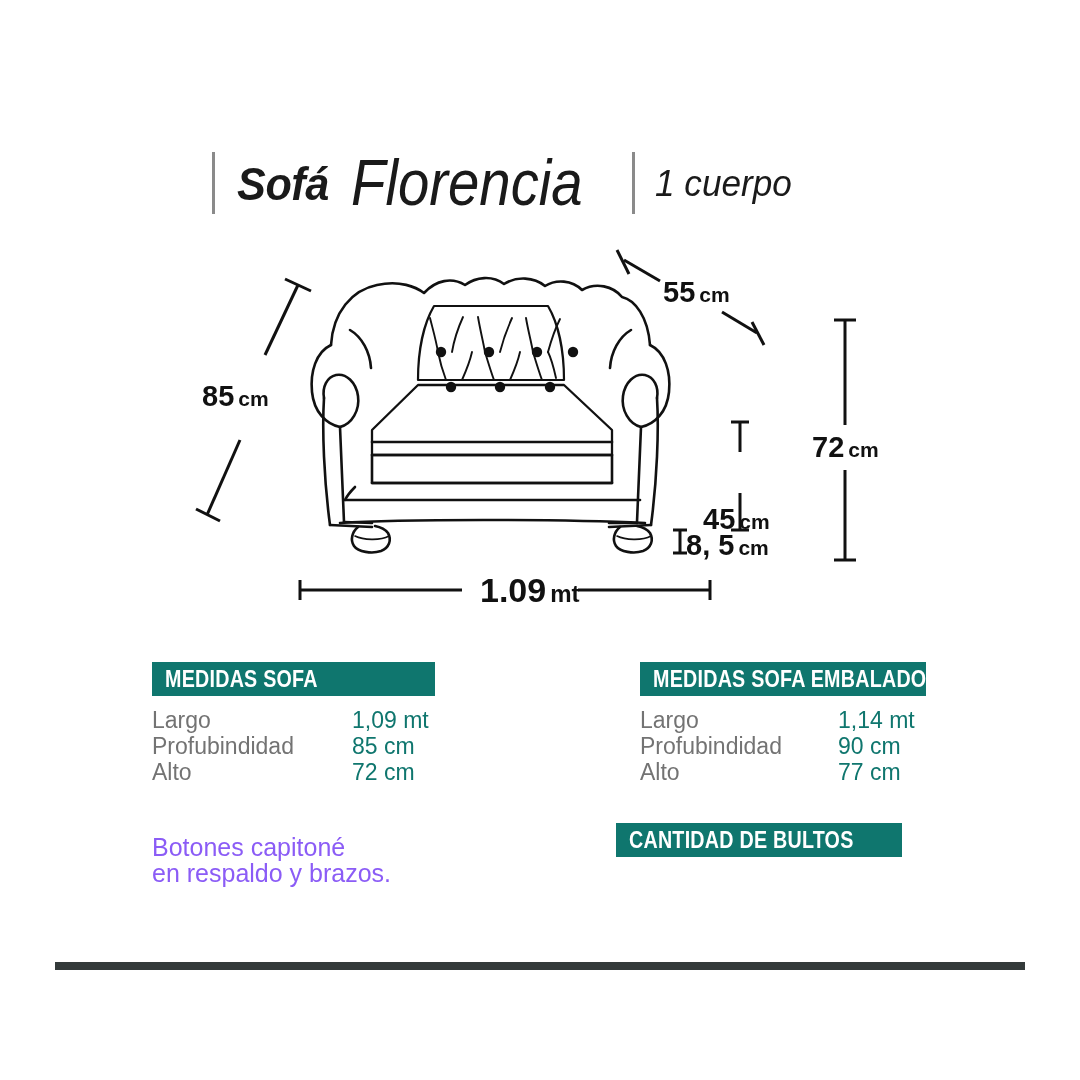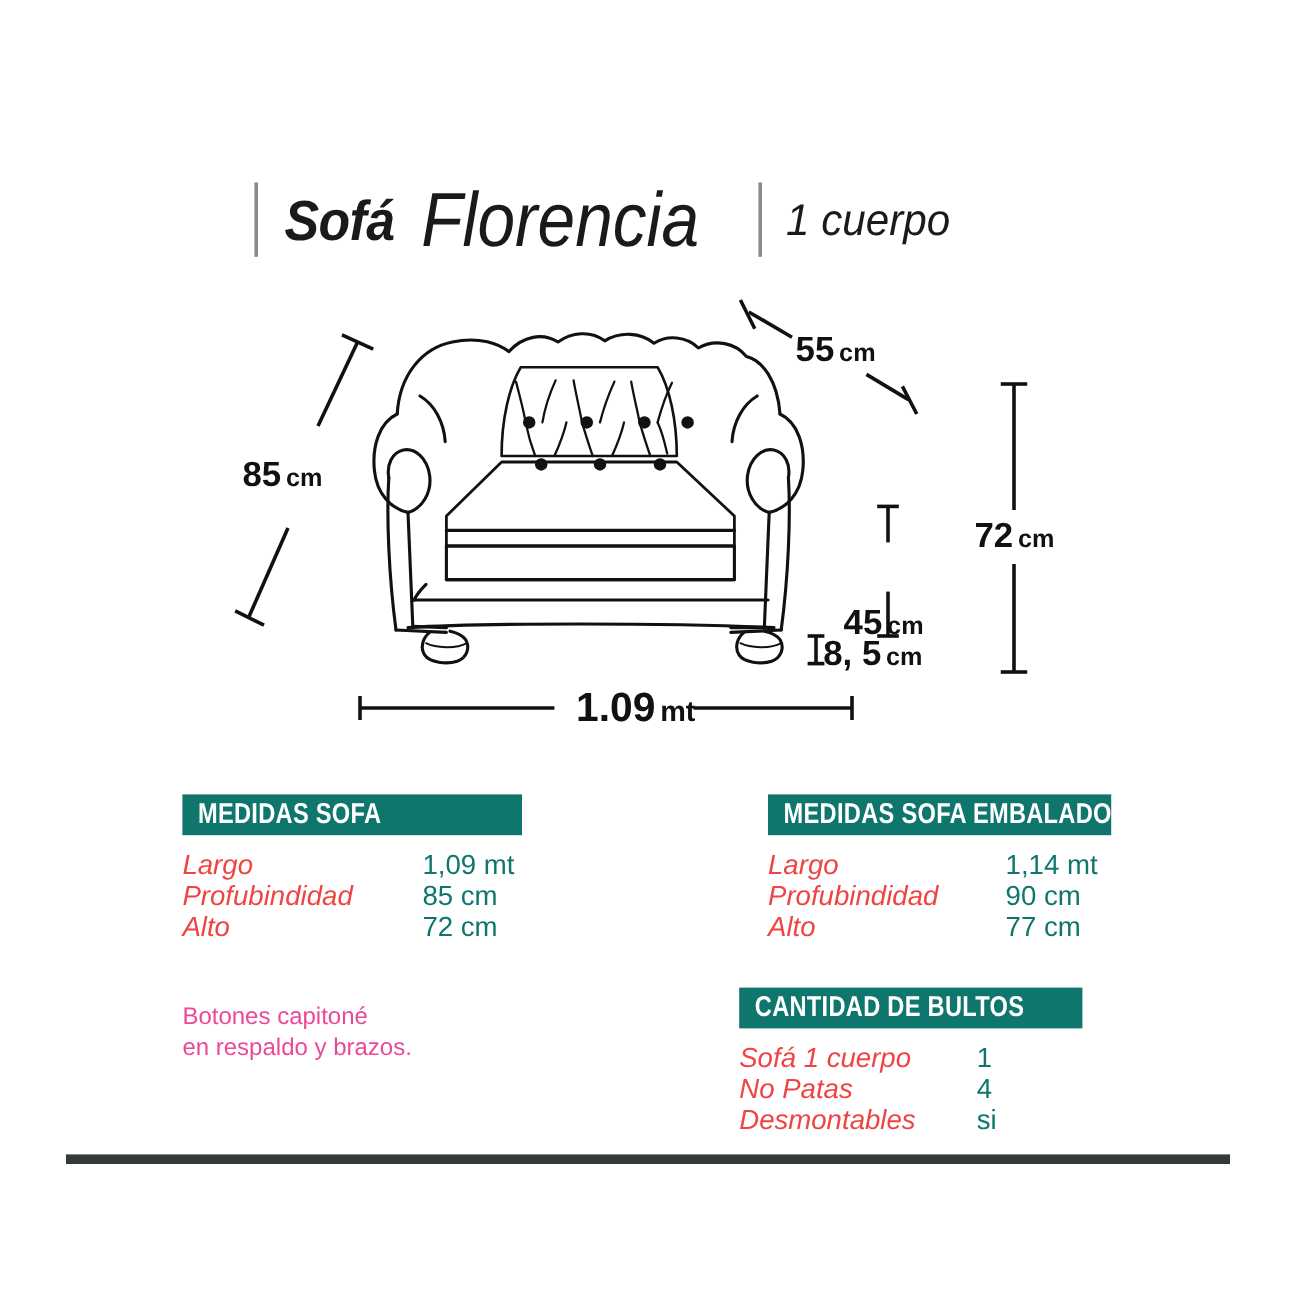--- a/index.html
+++ b/index.html
@@ -125,34 +125,33 @@
   .spec-body {
     padding-top: 11px;
   }
   .spec-row {
     display: flex;
     align-items: baseline;
     height: 26px;
   }
   .spec-label {
     font-size: 23px;
-    color: #ef4444;
+    color: #737373;
     width: 200px;
     flex: 0 0 200px;
     white-space: nowrap;
-    font-style: italic;
   }
   .spec-value {
     font-size: 23px;
     color: #0f766e;
     white-space: nowrap;
   }
   .spec-note {
-    font-size: 20px;
-    color: #ec4899;
+    font-size: 25px;
+    color: #8b5cf6;
     line-height: 26px;
     white-space: nowrap;
   }
 
   #spec-sofa       { left: 152px; top: 662px; width: 283px; }
   #spec-embalado   { left: 640px; top: 662px; width: 286px; }
   #spec-capitone   { left: 152px; top: 823px; width: 283px; }
   #spec-bultos     { left: 616px; top: 823px; width: 286px; }
 
   #spec-embalado .spec-label,
@@ -378,29 +377,15 @@
   <div class="spec-body">
     <div class="spec-note">Botones capitoné</div>
     <div class="spec-note">en respaldo y brazos.</div>
   </div>
 </div>
 
 <div class="spec" id="spec-bultos">
   <div class="spec-head">
     <span>CANTIDAD DE BULTOS</span>
   </div>
-  <div class="spec-body">
-    <div class="spec-row">
-      <div class="spec-label">Sofá 1 cuerpo</div>
-      <div class="spec-value">1</div>
-    </div>
-    <div class="spec-row">
-      <div class="spec-label">No Patas</div>
-      <div class="spec-value">4</div>
-    </div>
-    <div class="spec-row">
-      <div class="spec-label">Desmontables</div>
-      <div class="spec-value">si</div>
-    </div>
-  </div>
 </div>
 
 <div class="bottom-rule"></div>
 
 </body></html>

